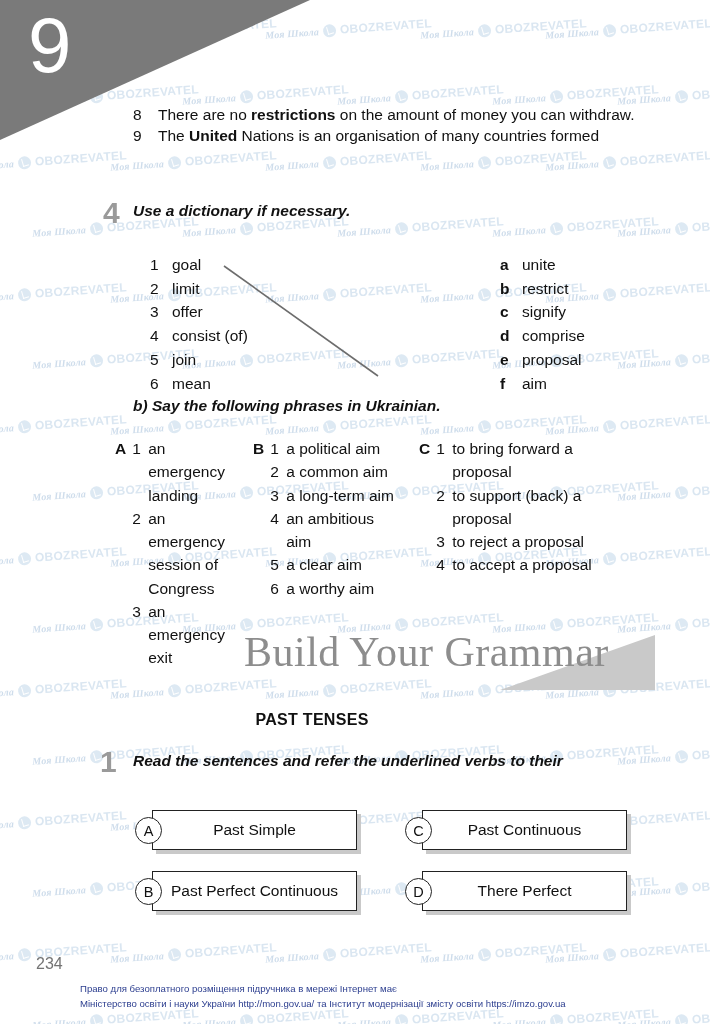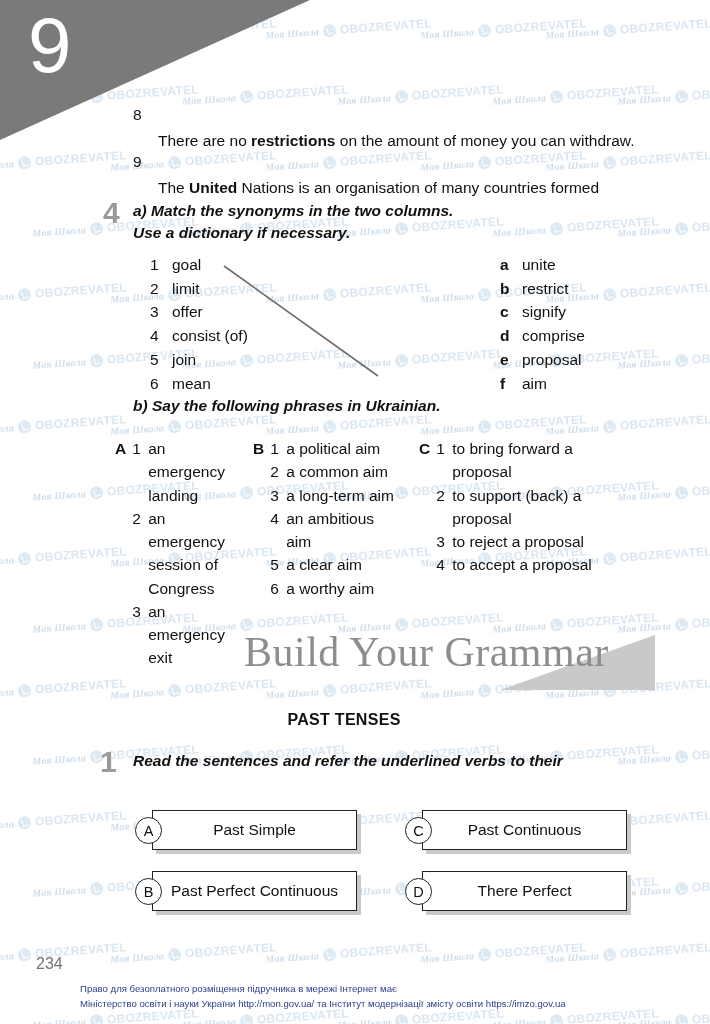--- a/index.html
+++ b/index.html
@@ -97,21 +97,21 @@
     font-size: 15.5px;
     color: #111;
     line-height: 1.38;
     margin-bottom: 0px;
   }
   .sentence-num {
     width: 25px; flex: 0 0 25px;
     font-size: 15.5px;
     color: #111;
   }
-  .sentence-text { flex: 1; margin-top: 26px; }
+  .sentence-text { flex: 1; }
   .sentence-text b { font-weight: bold; }
   .cont-line { padding-left: 25px; font-size: 15.5px; color: #111; line-height: 1.38; }
 
   
   .ex-number {
     position: absolute;
     font-family: "Liberation Sans", sans-serif;
     font-weight: bold;
     color: #9a9a9a;
     line-height: 1;
@@ -216,21 +216,20 @@
   }
   #past-tenses {
     position: absolute;
     left: 0; top: 711px;
     width: 624px;
     text-align: center;
     font-size: 16px;
     font-weight: bold;
     color: #111;
     letter-spacing: .3px;
-    margin-left: 32px;
   }
 
   #ex1-instr {
     position: absolute;
     left: 133px; top: 750px;
     font-size: 15.5px;
     font-style: italic;
     font-weight: bold;
     color: #111;
     line-height: 1.45;
@@ -708,21 +707,20 @@
           <span class="sentence-text"><span>There are no </span><b>restrictions</b><span> on the amount of money you can withdraw.</span></span>
         </div>
         <div class="sentence-row">
           <span class="sentence-num">9</span>
           <span class="sentence-text"><span>The </span><b>United</b><span> Nations is an organisation of many countries formed</span></span>
         </div>
       </div>
 
     <div class="ex-number" id="ex4-number">4</div>
     <div id="ex4-instr">
-      <div>a) Match the synonyms in the two columns.</div>
       <div>Use a dictionary if necessary.</div>
     </div>
 
     <div id="match-block">
       <div class="match-cols">
         <div class="match-col left" id="match-left">
             <div class="match-row">
               <span class="match-key">1</span>
               <span>goal</span>
             </div>

